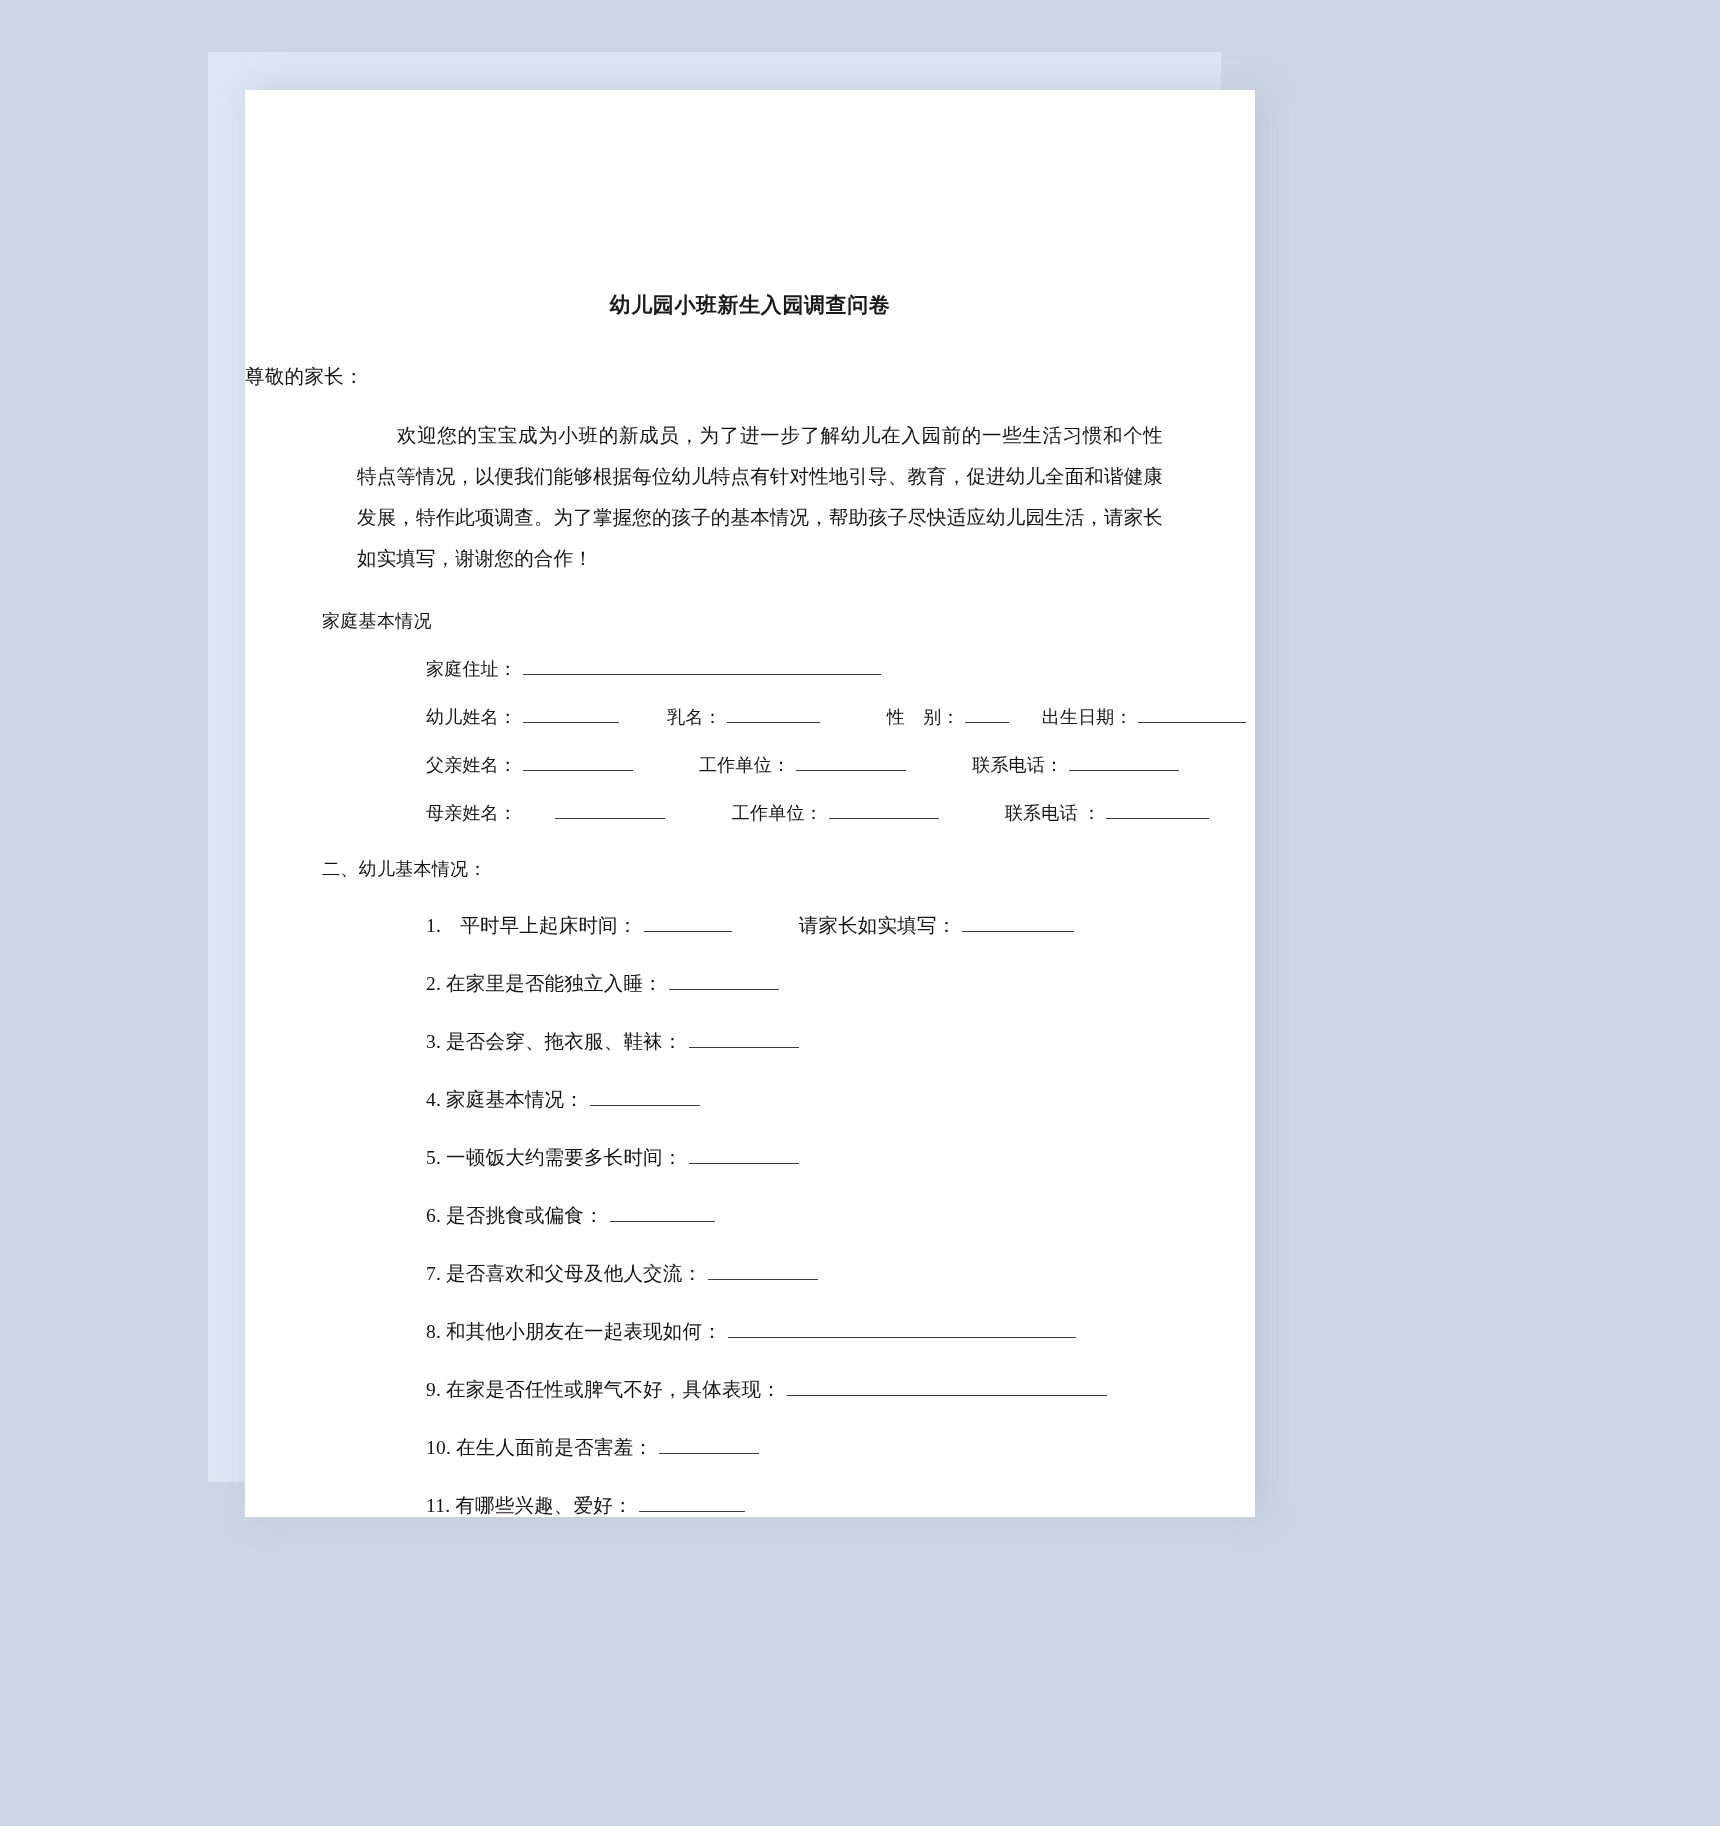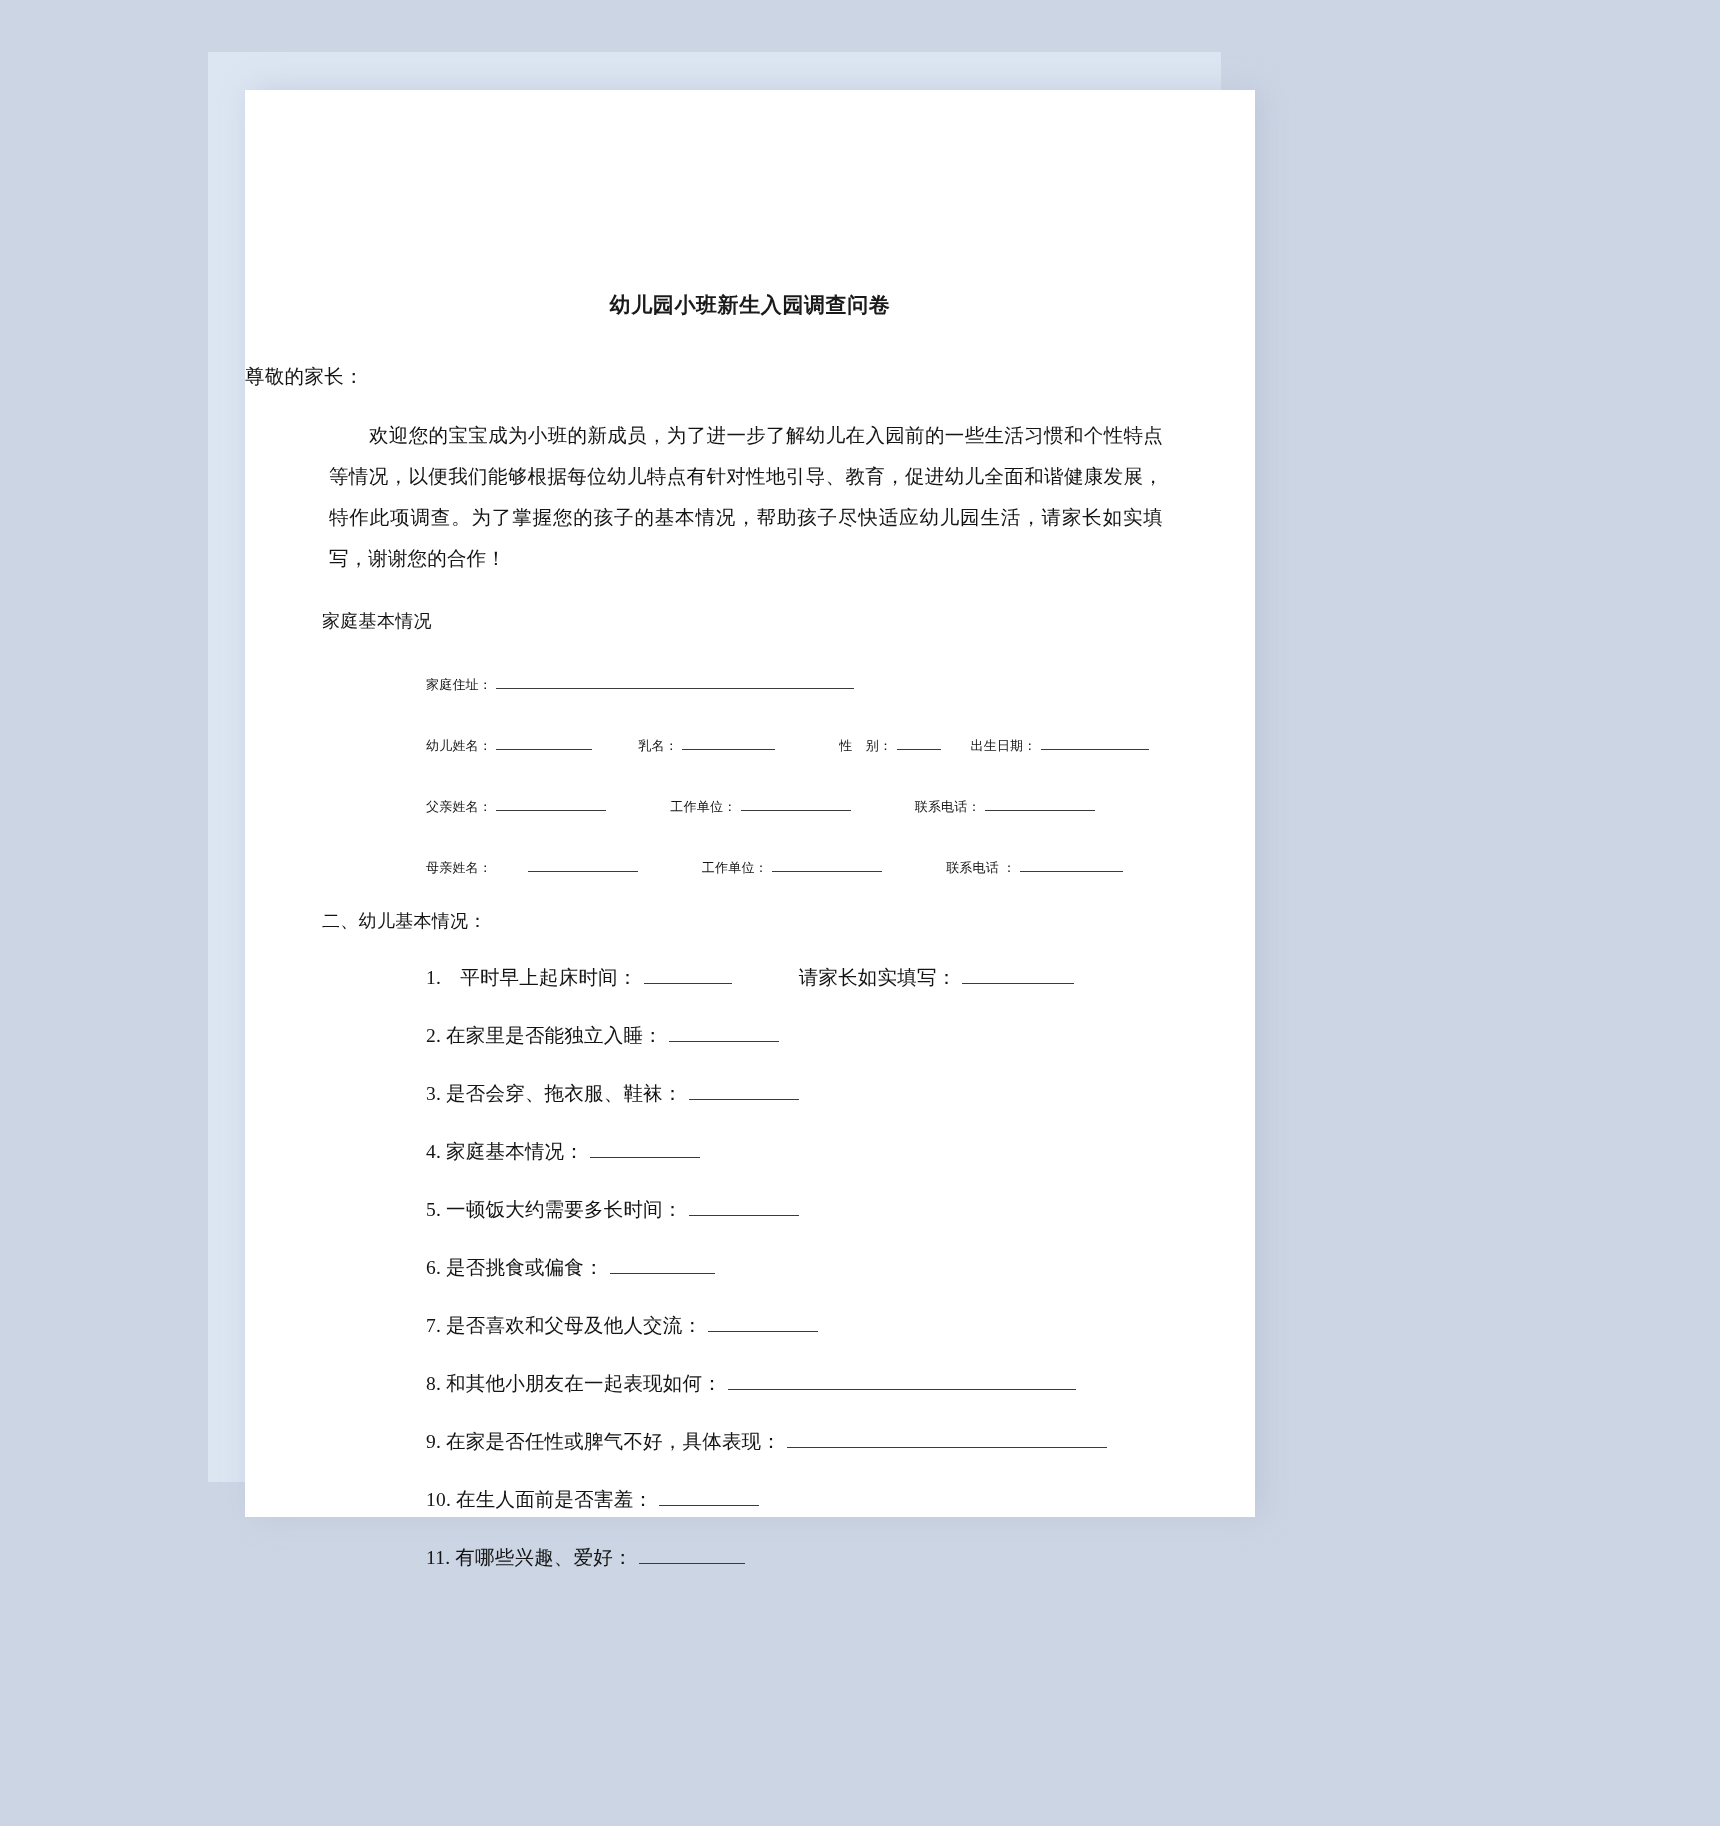--- a/index.html
+++ b/index.html
@@ -74,43 +74,43 @@
 
   .salutation {
     margin-top: 44px;
     font-size: 19.5px;
     color: #141414;
     letter-spacing: .3px;
   }
 
   .intro {
     margin-top: 25px;
-    padding-left: 84px;
+    padding-left: 112px;
     padding-right: 92px;
     font-size: 19.5px;
     line-height: 41px;
     color: #141414;
     text-indent: 40px;
     text-align: justify;
     letter-spacing: .15px;
   }
 
   .section-head {
     margin-top: 30px;
     padding-left: 77px;
     font-size: 18px;
     color: #141414;
     letter-spacing: .3px;
   }
 
   .field-row {
     padding-left: 181px;
-    font-size: 13px;
-    color: #141414;
-    margin-top: 38px;
+    font-size: 18px;
+    color: #141414;
+    margin-top: 24px;
     white-space: nowrap;
     letter-spacing: .2px;
   }
 
   .q-row {
     padding-left: 181px;
     font-size: 19.5px;
     color: #141414;
     margin-top: 31px;
     white-space: nowrap;

